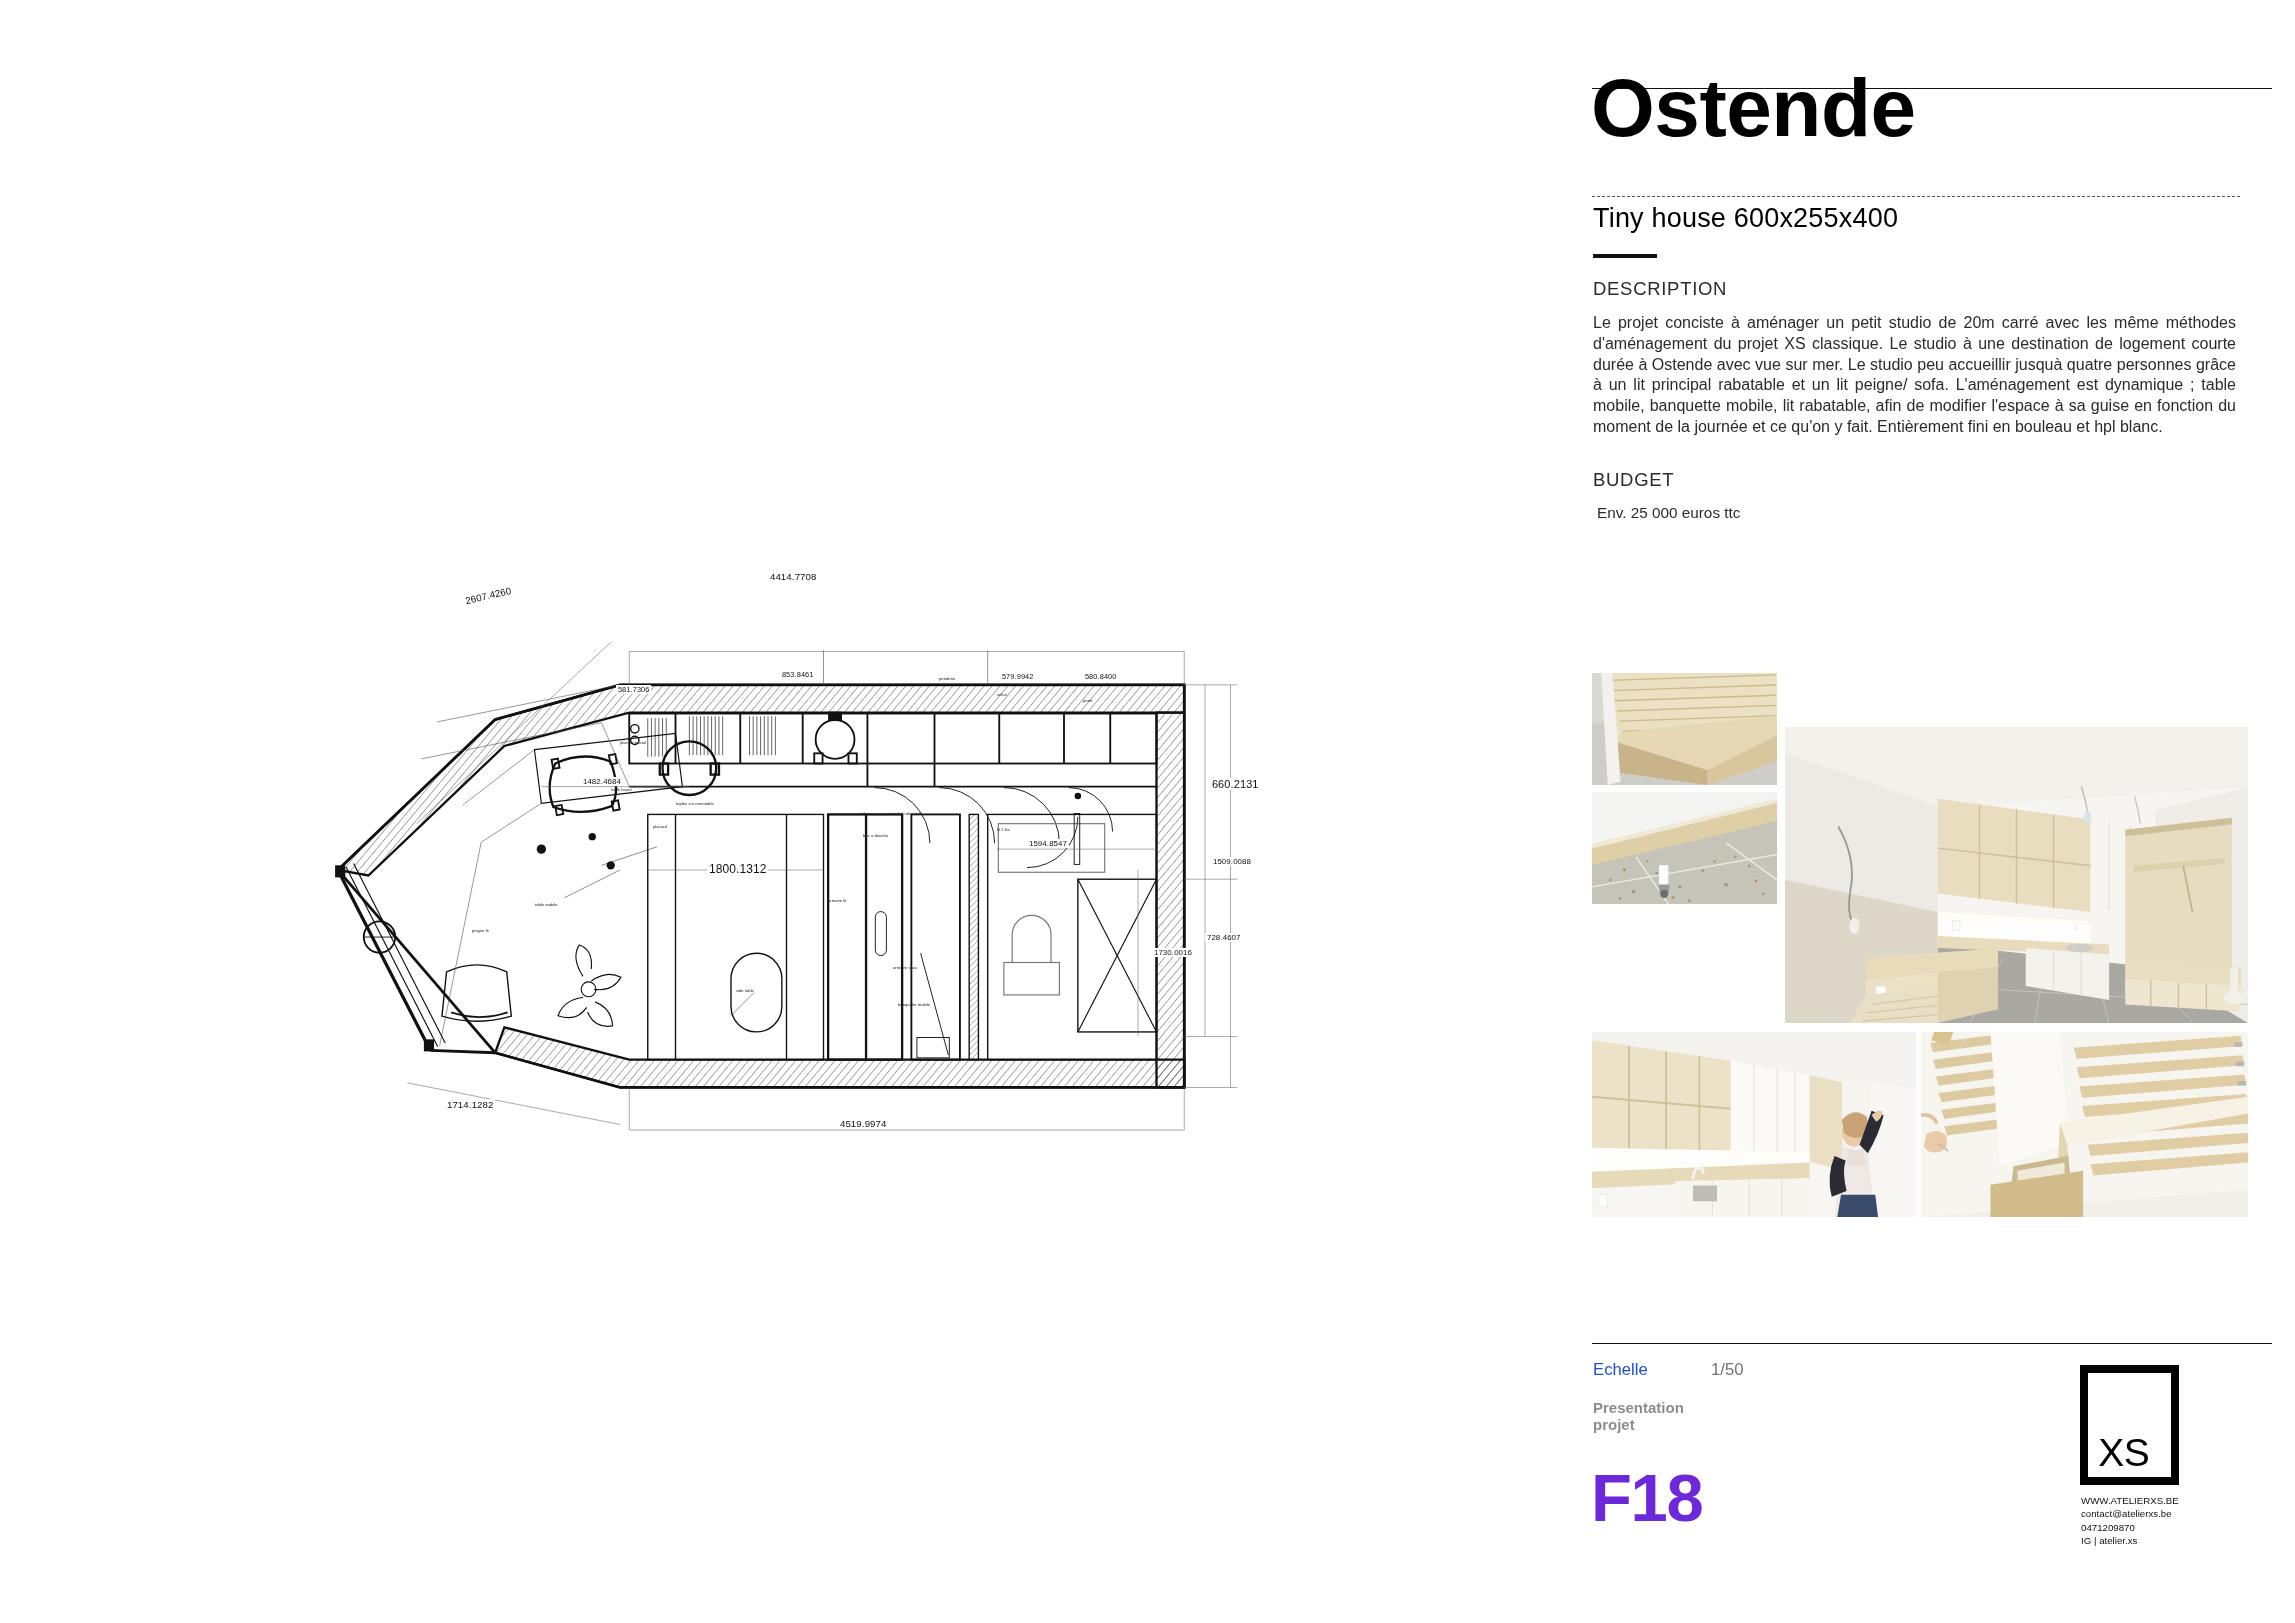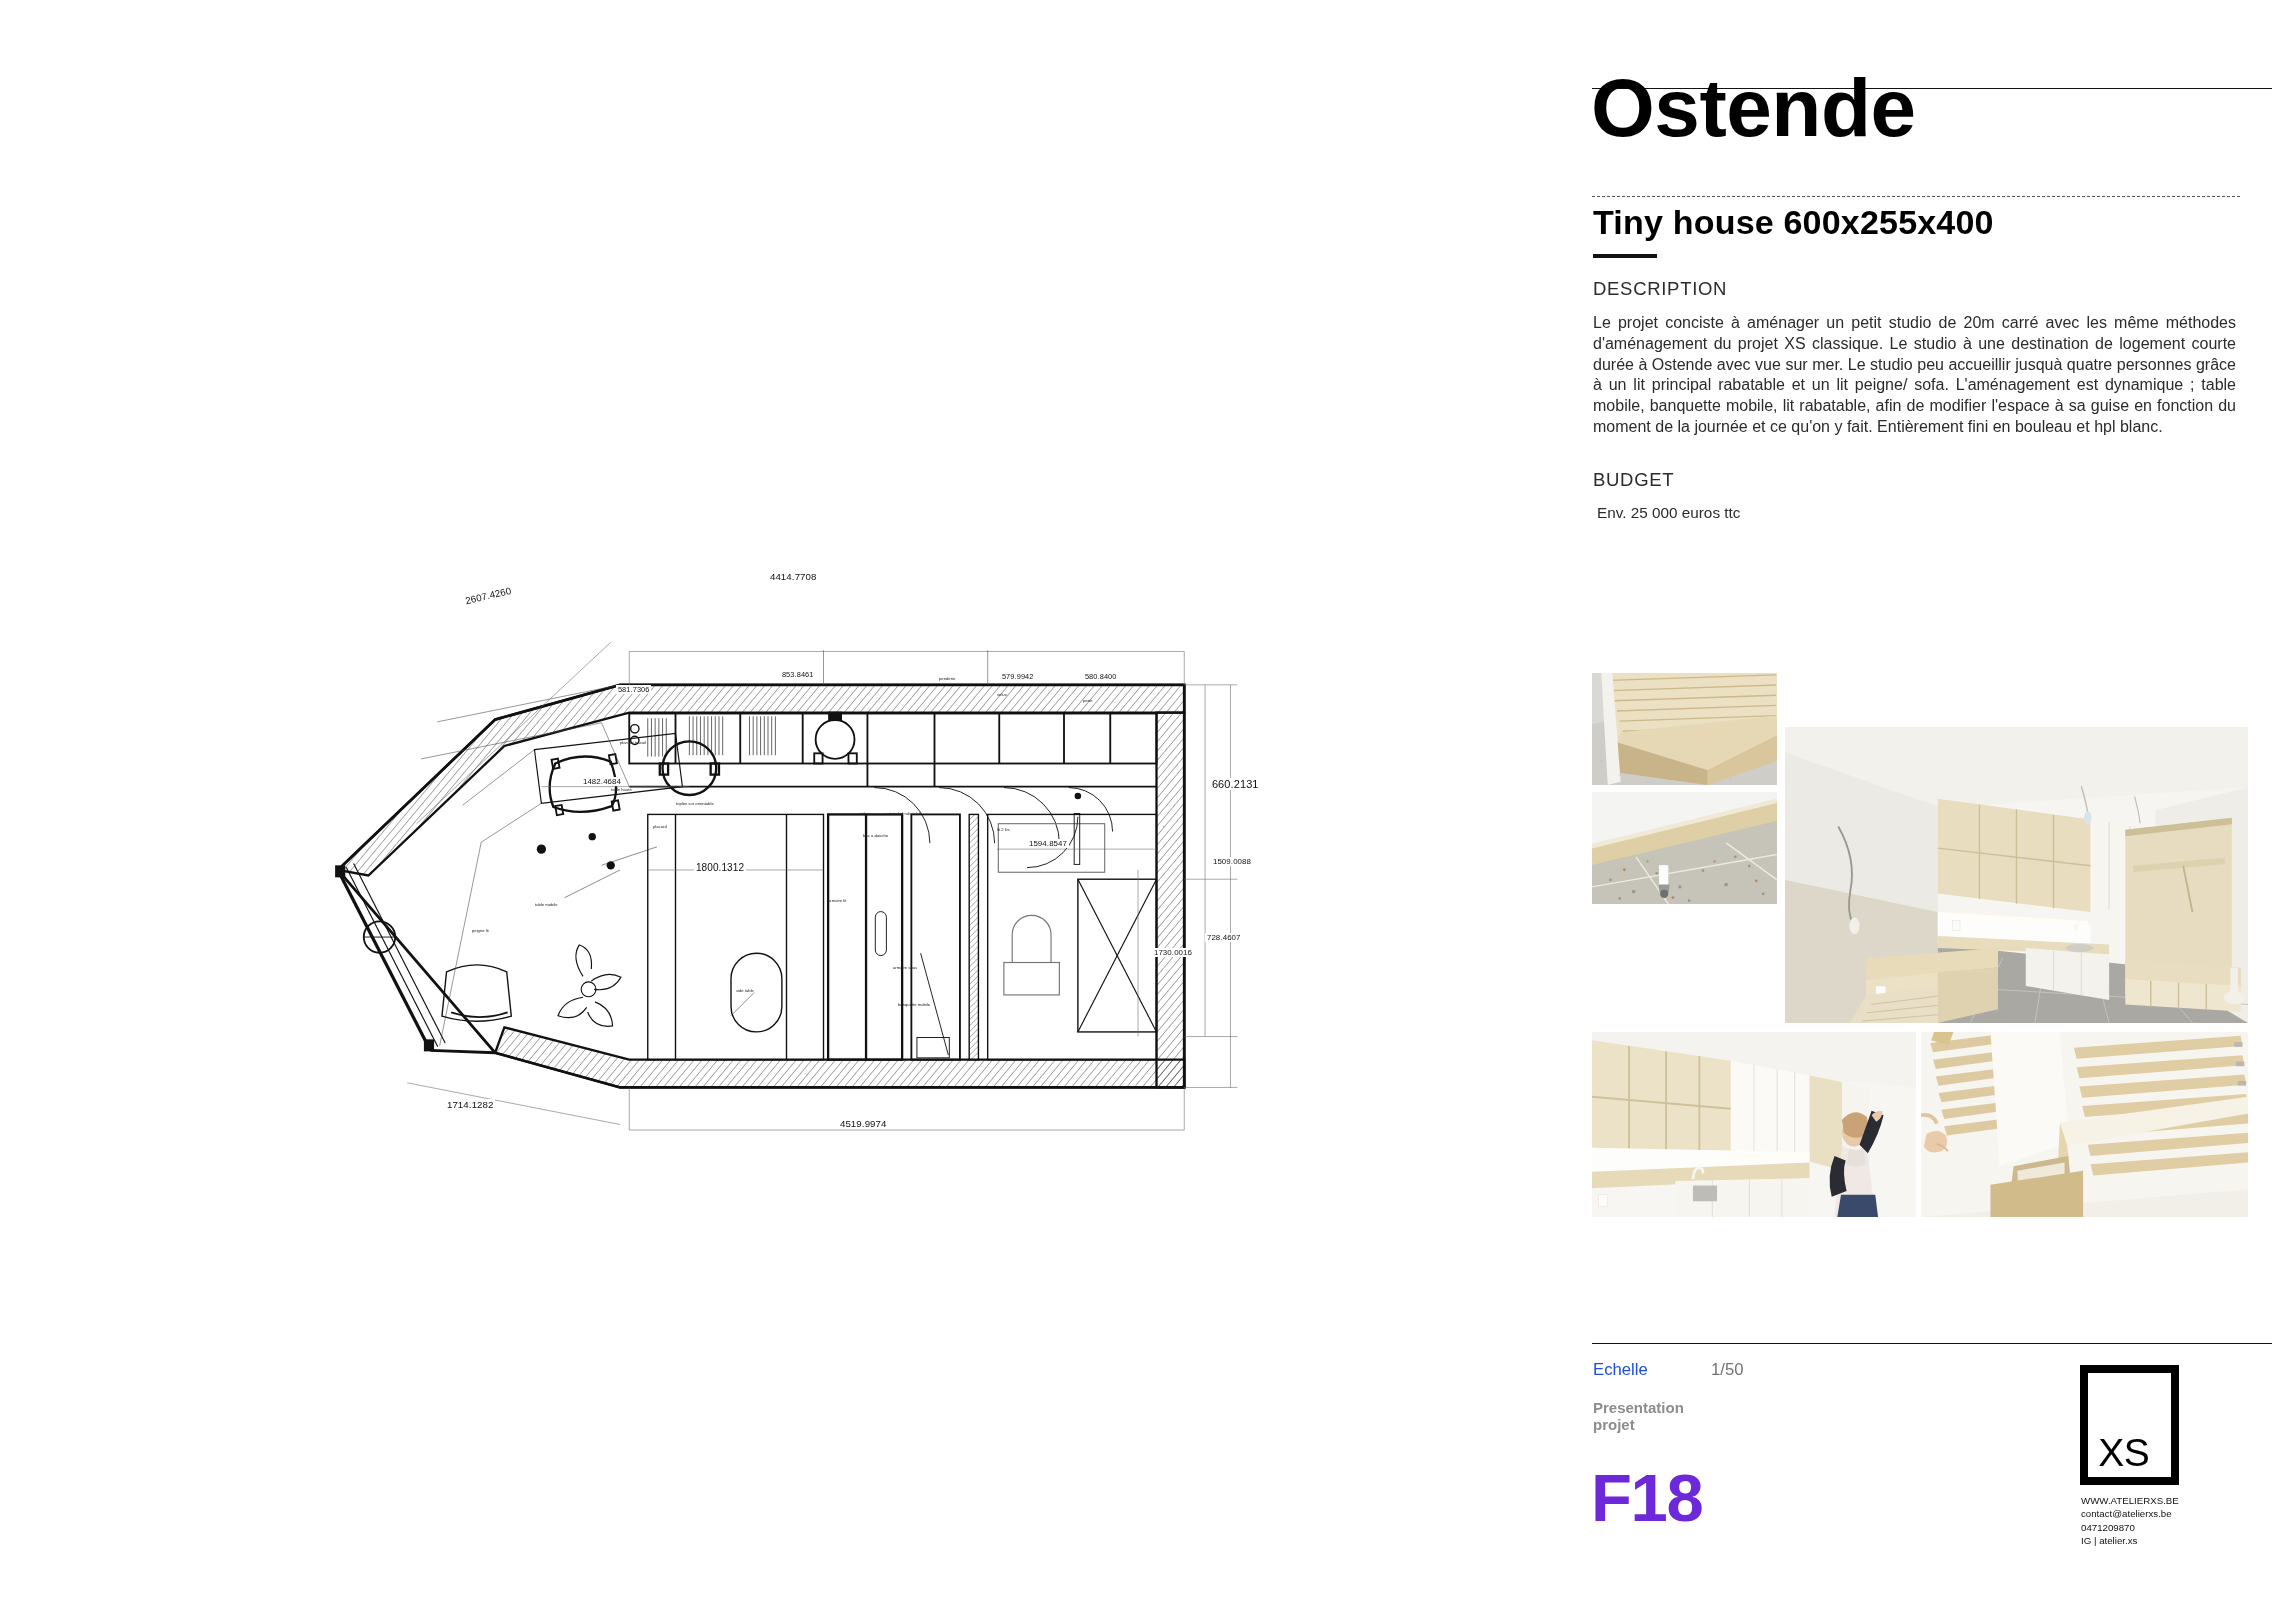--- a/index.html
+++ b/index.html
@@ -13,21 +13,21 @@
              white-space:nowrap;background:#fff;padding:0 1.9px;}
   .tiny-note{position:absolute;font-size:4.2px;color:#222;white-space:nowrap;}
 
   
   #info-panel{position:absolute;left:1541px;top:0;width:755px;height:1623px;}
   #topline{position:absolute;left:51px;top:88px;width:680px;height:0.9px;background:#111;}
   #title{position:absolute;left:50px;top:68px;font-size:82px;font-weight:700;
          letter-spacing:-0.5px;line-height:.98;color:#000;}
   #title-rule{position:absolute;left:51px;top:196px;width:648px;height:0;
               border-top:1.4px dashed #555;}
-  #subtitle{position:absolute;left:52px;top:203px;font-size:34px;font-weight:700;
+  #subtitle{position:absolute;left:52px;top:203px;font-size:27px;font-weight:400;
             letter-spacing:0.2px;color:#000;}
   #thick-dash{position:absolute;left:52px;top:254px;width:64px;height:4.2px;background:#111;}
 
   .sec-head{position:absolute;left:52px;font-size:18.5px;letter-spacing:0.7px;
             font-weight:400;color:#2b2b2b;}
   #desc-head{top:278px;}
   #desc-body{position:absolute;left:52px;top:313px;width:643px;font-size:16px;
              line-height:1.30;text-align:justify;color:#2b2b2b;}
   #budget-head{top:469px;}
   #budget-body{position:absolute;left:56px;top:504px;font-size:15.3px;color:#2b2b2b;}
@@ -284,21 +284,21 @@
     <div class="dim-label" style="left:139px;top:44px;transform:rotate(-13deg);">2607.4260</div>
     <div class="dim-label" style="left:444px;top:25.4px;">4414.7708</div>
     <div class="dim-label" style="left:292px;top:139px;font-size:7.4px;">581.7306</div>
     <div class="dim-label" style="left:456px;top:124px;font-size:7.4px;">853.8461</div>
     <div class="dim-label" style="left:676px;top:126px;font-size:7.4px;">579.9942</div>
     <div class="dim-label" style="left:759px;top:126px;font-size:7.4px;">580.8400</div>
     <div class="dim-label" style="left:886px;top:217px;font-size:11px;margin-top:15px;">660.2131</div>
     <div class="dim-label" style="left:887px;top:311px;font-size:7.9px;">1509.0088</div>
     <div class="dim-label" style="left:881px;top:387px;font-size:7.9px;">728.4607</div>
     <div class="dim-label" style="left:257px;top:231px;font-size:7.9px;">1482.4684</div>
-    <div class="dim-label" style="left:370px;top:316px;font-size:10px;">1800.1312</div>
+    <div class="dim-label" style="left:383px;top:316px;font-size:12px;">1800.1312</div>
     <div class="dim-label" style="left:703px;top:293px;font-size:7.9px;">1594.8547</div>
     <div class="dim-label" style="left:828px;top:402px;font-size:7.9px;">1730.0016</div>
     <div class="dim-label" style="left:121px;top:553px;">1714.1282</div>
     <div class="dim-label" style="left:514px;top:572px;">4519.9974</div>
 
     <div class="tiny-note" style="left:148px;top:382px;">peigne lit</div>
     <div class="tiny-note" style="left:211px;top:356px;">table mobile</div>
     <div class="tiny-note" style="left:574px;top:456px;">banquette mobile</div>
     <div class="tiny-note" style="left:287px;top:241px;">table haute</div>
     <div class="tiny-note" style="left:352px;top:255px;">triplex sur orientable</div>

